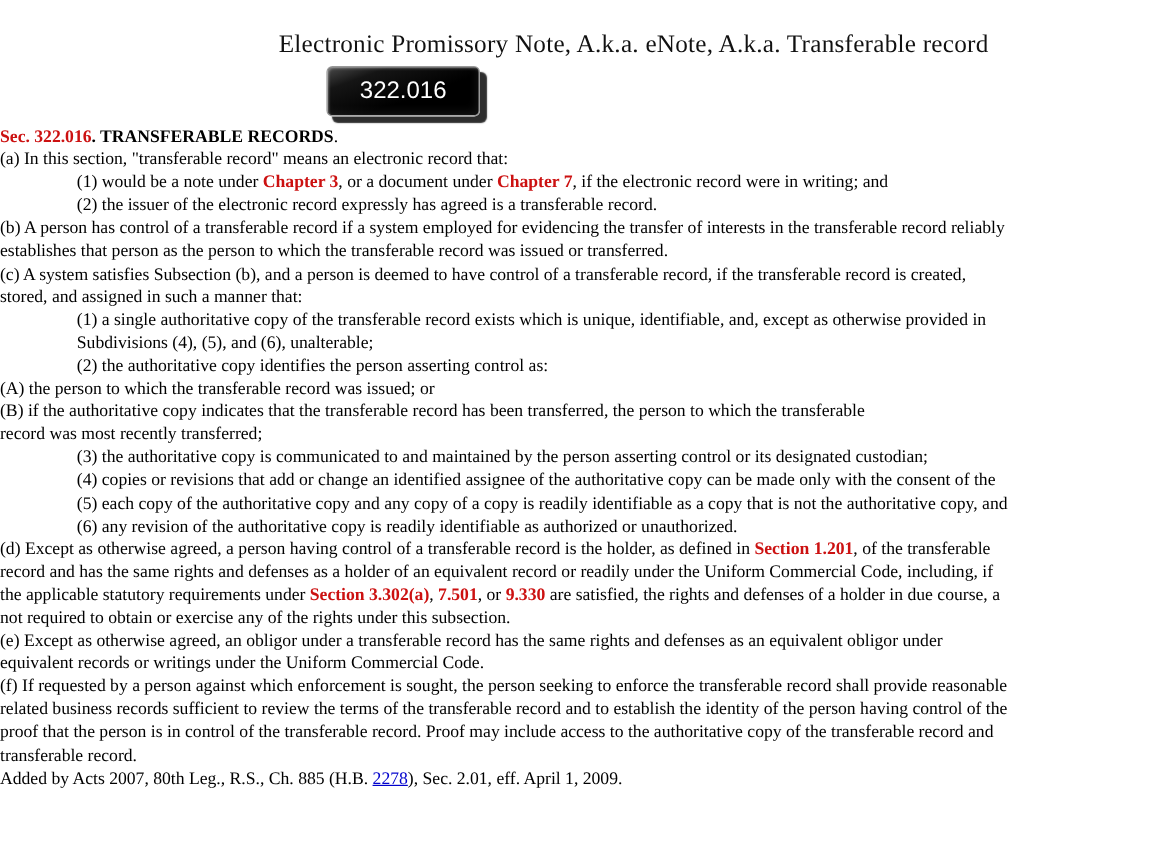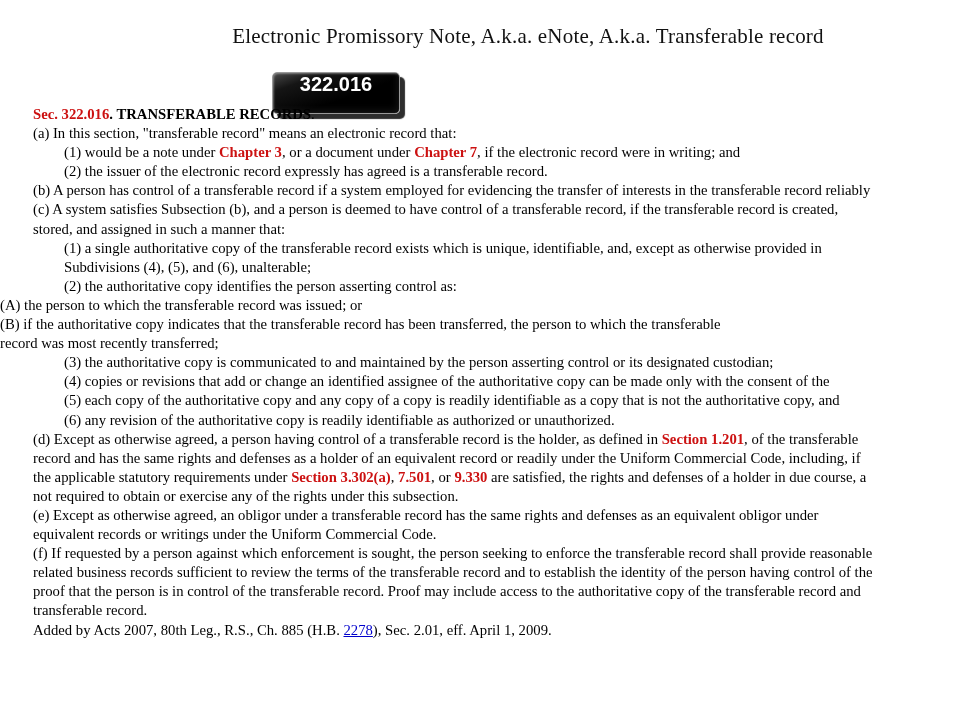--- a/index.html
+++ b/index.html
@@ -22,43 +22,42 @@
     position:absolute;
     top:24px;left:0;width:960px;
     text-align:center;
     font-size:21px;
     letter-spacing:0.2px;
     color:#111;
     margin-left:48px;
   }
   .section-badge{
     position:absolute;
-    left:272px;top:72px;
+    left:272px;top:55px;
     width:126px;height:40px;
     background:linear-gradient(160deg,#4a4a4a 0%,#151515 22%,#000000 60%);
     border:1px solid #999;
     border-radius:5px;
     box-shadow:5px 5px 1px 0 #2e2e2e,
                inset 1px 1px 2px rgba(255,255,255,0.35),
                inset -2px -3px 7px rgba(255,255,255,0.07);
     color:var(--badge-text);
-    display:flex;align-items:flex-start;justify-content:center;
+    display:flex;align-items:center;justify-content:center;
     font-family:"Liberation Sans","DejaVu Sans",sans-serif;
     font-size:20px;
     cursor:pointer;
-    font-weight:bold;
   }
   .doc{
     position:absolute;
     top:105px;left:0;width:960px;
     font-size:14.7px;
     line-height:19.1px;
   }
   .line{white-space:pre;}
-  .indent-0{padding-left:33px;}
+  .indent-0{}
   .indent-1{padding-left:64px;}
   .indent-2{}
   .seg-plain{color:var(--text);}
   .seg-bold{color:var(--text);font-weight:bold;}
   .seg-redbold{color:var(--accent-red);font-weight:bold;}
   .seg-link{color:var(--link-blue);text-decoration:underline;cursor:pointer;}
 </style>
 </head>
 <body>
 
@@ -67,20 +66,21 @@
 <div class="section-badge">
   <span>322.016</span>
 </div>
 
 <div class="doc">
     <div class="line indent-0"><span class="seg-redbold">Sec. 322.016</span><span class="seg-bold">. </span><span class="seg-bold">TRANSFERABLE RECORDS</span><span class="seg-plain">.</span></div>
     <div class="line indent-0"><span class="seg-plain">(a) In this section, "transferable record" means an electronic record that:</span></div>
     <div class="line indent-1"><span class="seg-plain">(1) would be a note under </span><span class="seg-redbold">Chapter 3</span><span class="seg-plain">, or a document under </span><span class="seg-redbold">Chapter 7</span><span class="seg-plain">, if the electronic record were in writing; and</span></div>
     <div class="line indent-1"><span class="seg-plain">(2) the issuer of the electronic record expressly has agreed is a transferable record.</span></div>
     <div class="line indent-0"><span class="seg-plain">(b) A person has control of a transferable record if a system employed for evidencing the transfer of interests in the transferable record reliably</span></div>
+    <div class="line indent-0"><span class="seg-plain">establishes that person as the person to which the transferable record was issued or transferred.</span></div>
     <div class="line indent-0"><span class="seg-plain">(c) A system satisfies Subsection (b), and a person is deemed to have control of a transferable record, if the transferable record is created,</span></div>
     <div class="line indent-0"><span class="seg-plain">stored, and assigned in such a manner that:</span></div>
     <div class="line indent-1"><span class="seg-plain">(1) a single authoritative copy of the transferable record exists which is unique, identifiable, and, except as otherwise provided in</span></div>
     <div class="line indent-1"><span class="seg-plain">Subdivisions (4), (5), and (6), unalterable;</span></div>
     <div class="line indent-1"><span class="seg-plain">(2) the authoritative copy identifies the person asserting control as:</span></div>
     <div class="line indent-2"><span class="seg-plain">(A) the person to which the transferable record was issued; or</span></div>
     <div class="line indent-2"><span class="seg-plain">(B) if the authoritative copy indicates that the transferable record has been transferred, the person to which the transferable</span></div>
     <div class="line indent-2"><span class="seg-plain">record was most recently transferred;</span></div>
     <div class="line indent-1"><span class="seg-plain">(3) the authoritative copy is communicated to and maintained by the person asserting control or its designated custodian;</span></div>
     <div class="line indent-1"><span class="seg-plain">(4) copies or revisions that add or change an identified assignee of the authoritative copy can be made only with the consent of the</span></div>

